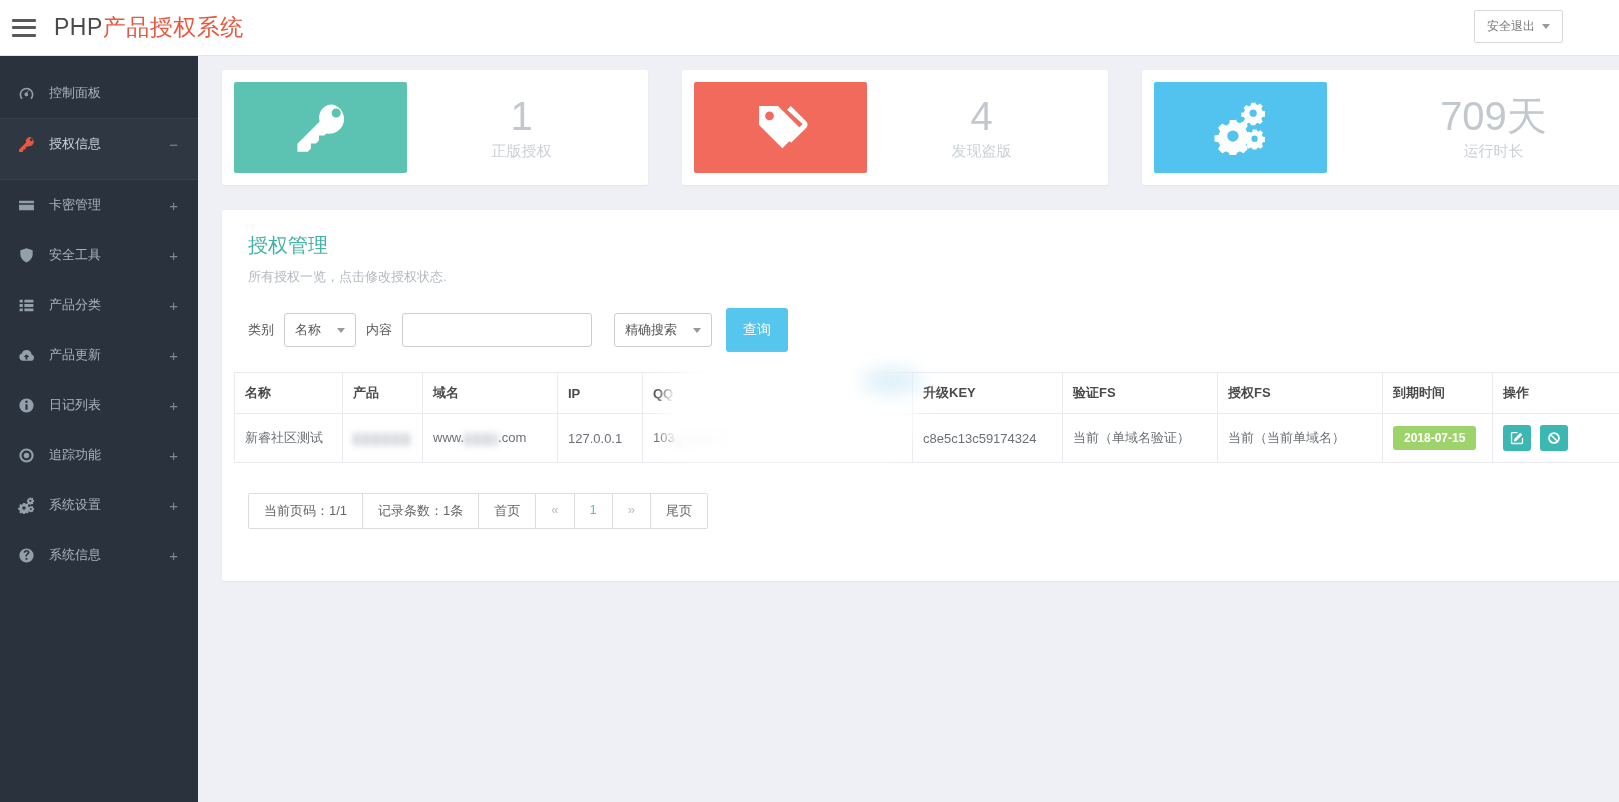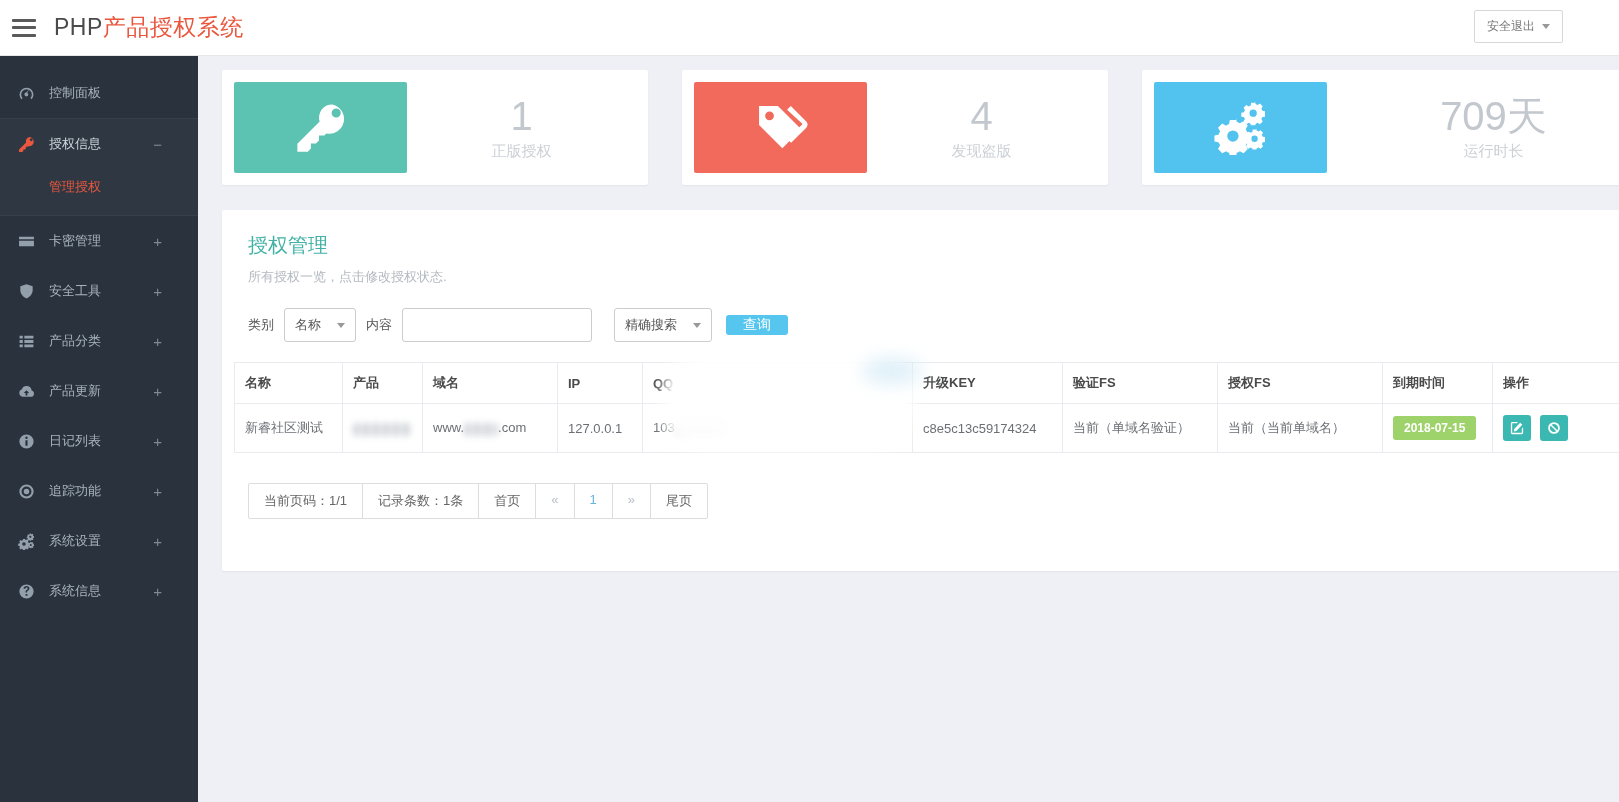--- a/index.html
+++ b/index.html
@@ -18,21 +18,21 @@
   .brand .sfx { color:#e9573f; }
   .logout-btn { position:absolute; right:56px; top:10px; height:33px; padding:0 12px;
                 border:1px solid #d8d8d8; border-radius:2px; background:#fff; color:#777;
                 font-size:12px; display:flex; align-items:center; gap:7px; cursor:pointer; }
   .caret { width:0; height:0; border-left:4px solid transparent; border-right:4px solid transparent;
            border-top:5px solid #999; display:inline-block; }
 
   
   .sidebar { position:absolute; top:56px; left:0; bottom:0; width:198px; background:#2a333d; z-index:15; }
   .side-list { padding-top:12px; }
-  .side-item { height:50px; display:flex; align-items:center; padding:0 36px 0 18px;
+  .side-item { height:50px; display:flex; align-items:center; padding:0 20px 0 18px;
                color:#a9b3bd; font-size:13px; cursor:pointer; }
   .side-item .ic { width:17px; height:17px; margin-right:14px; color:#93a0ac; flex:0 0 auto; }
   .side-item .ic svg { width:100%; height:100%; }
   .side-item .tg { margin-left:auto; color:#7e8a96; font-size:15px; }
   .side-group { background:#2f3842; border-top:1px solid rgba(255,255,255,.04);
                 border-bottom:1px solid rgba(255,255,255,.04); padding-bottom:10px; }
   .side-group .head .ic { color:#e9573f; }
   .side-group .head { color:#cdd5dd;justify-content:center; }
   .sub-item { height:36px; display:flex; align-items:center; padding-left:49px;
               font-size:13px; color:#a9b3bd; cursor:pointer; }
@@ -58,21 +58,21 @@
   .panel-title { font-size:20px; color:#43b2a6; font-weight:400; }
   .panel-sub { font-size:13px; color:#b3b9c0; margin-top:9px; }
 
   .form-row { display:flex; align-items:center; margin:22px 0 0 14px; font-size:13px; color:#555; }
   .form-label { margin-right:10px; }
   .select-box { height:34px; border:1px solid #ccc; border-radius:3px; background:#fff;
                 display:flex; align-items:center; padding:0 10px; gap:16px; color:#555;
                 cursor:pointer; font-size:13px; }
   .text-input { height:34px; width:190px; border:1px solid #ccc; border-radius:3px;
                 padding:0 8px; font-size:13px; color:#555; outline:none; margin-right:22px; }
-  .btn-query { height:20px; padding:0 17px; background:#56c6ef; color:#fff; border:none;
+  .btn-query { height:44px; padding:0 17px; background:#56c6ef; color:#fff; border:none;
                border-radius:3px; font-size:14px; cursor:pointer; margin-left:14px; }
   .sp { width:10px; }
 
   .table-wrap { position:relative; margin-top:20px; width:1386px; }
   table { border-collapse:collapse; width:100%; font-size:13px; table-layout:fixed; }
   th,td { border:1px solid #e9ebee; padding:11px 10px; text-align:left; overflow:hidden;
           white-space:nowrap; }
   th { color:#4a4a4a; font-weight:bold; background:#fff; }
   td { color:#6b6f75; }
   .badge-date { display:inline-block; background:#9ed26b; color:#fff; font-size:12px;
@@ -182,23 +182,20 @@
     </div>
     <div class="side-group">
       <div class="side-item head">
         <span class="ic">
             <svg>
               <use href="#i-key"></use>
             </svg>
           </span>
         <span>授权信息</span>
         <span class="tg">−</span>
-      </div>
-      <div class="sub-item active">
-        <span>管理授权</span>
       </div>
     </div>
     <div class="side-item">
       <span class="ic">
           <svg>
             <use href="#i-card"></use>
           </svg>
         </span>
       <span>卡密管理</span>
       <span class="tg">+</span>

